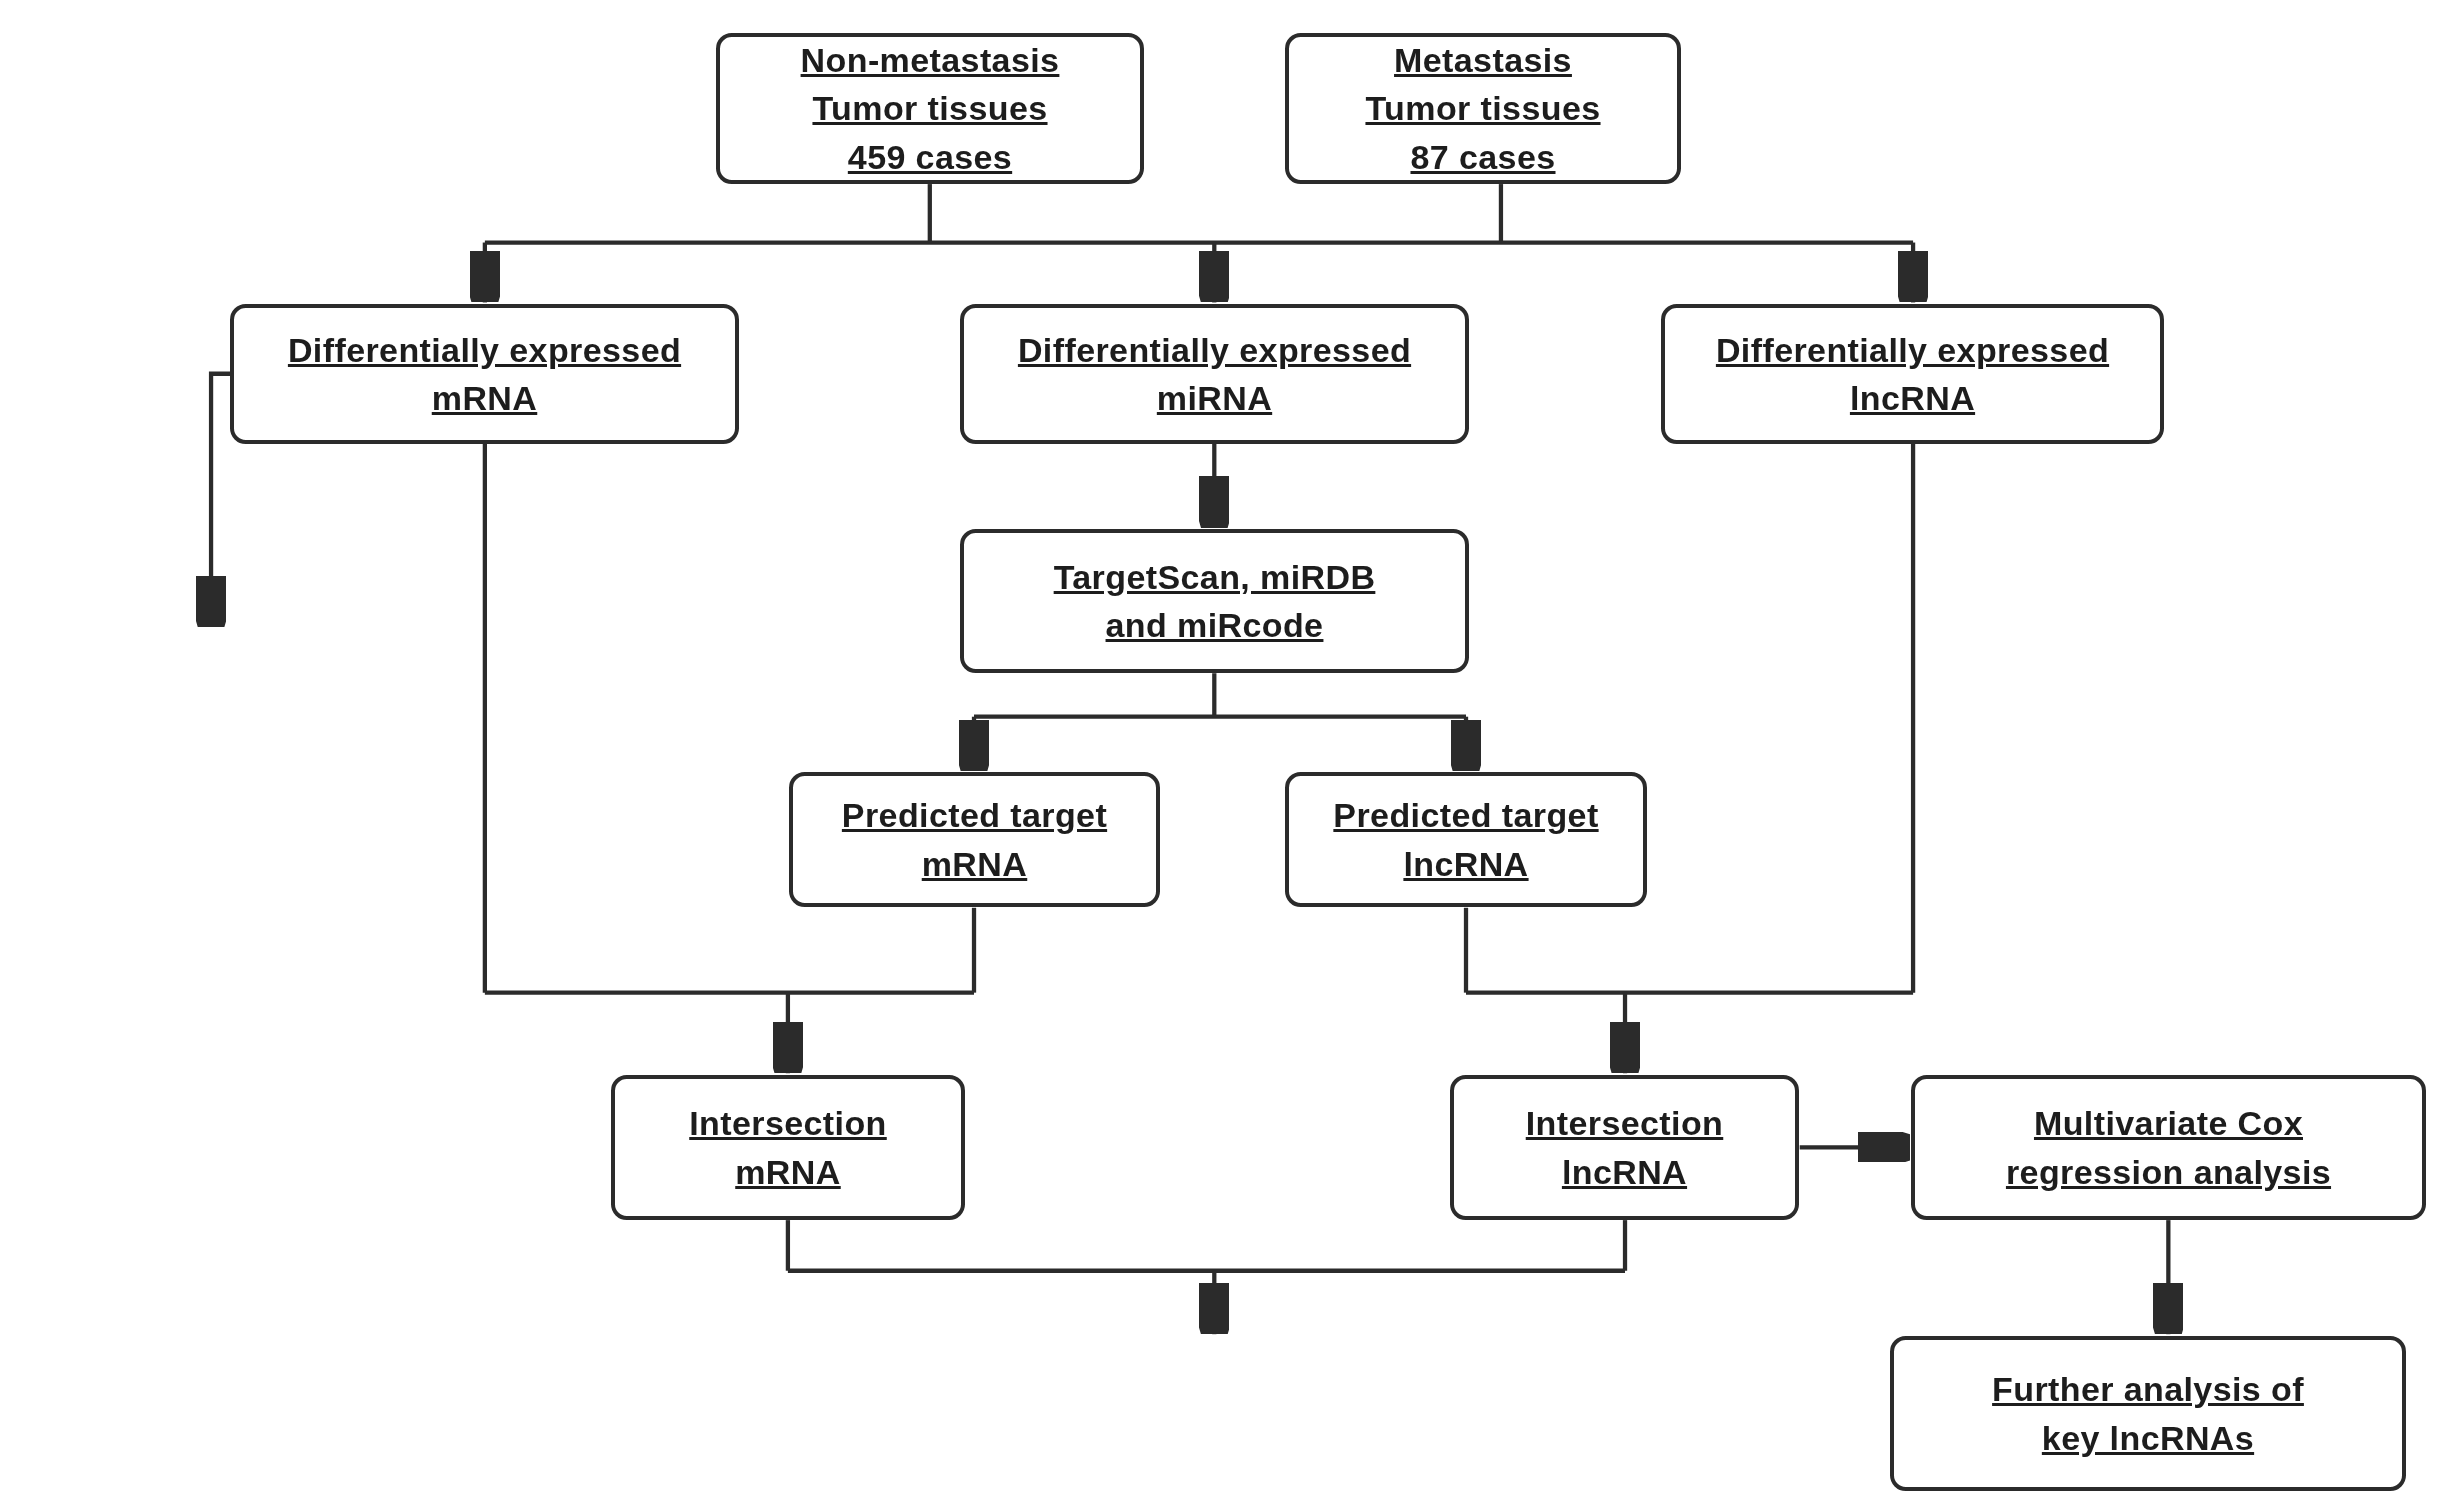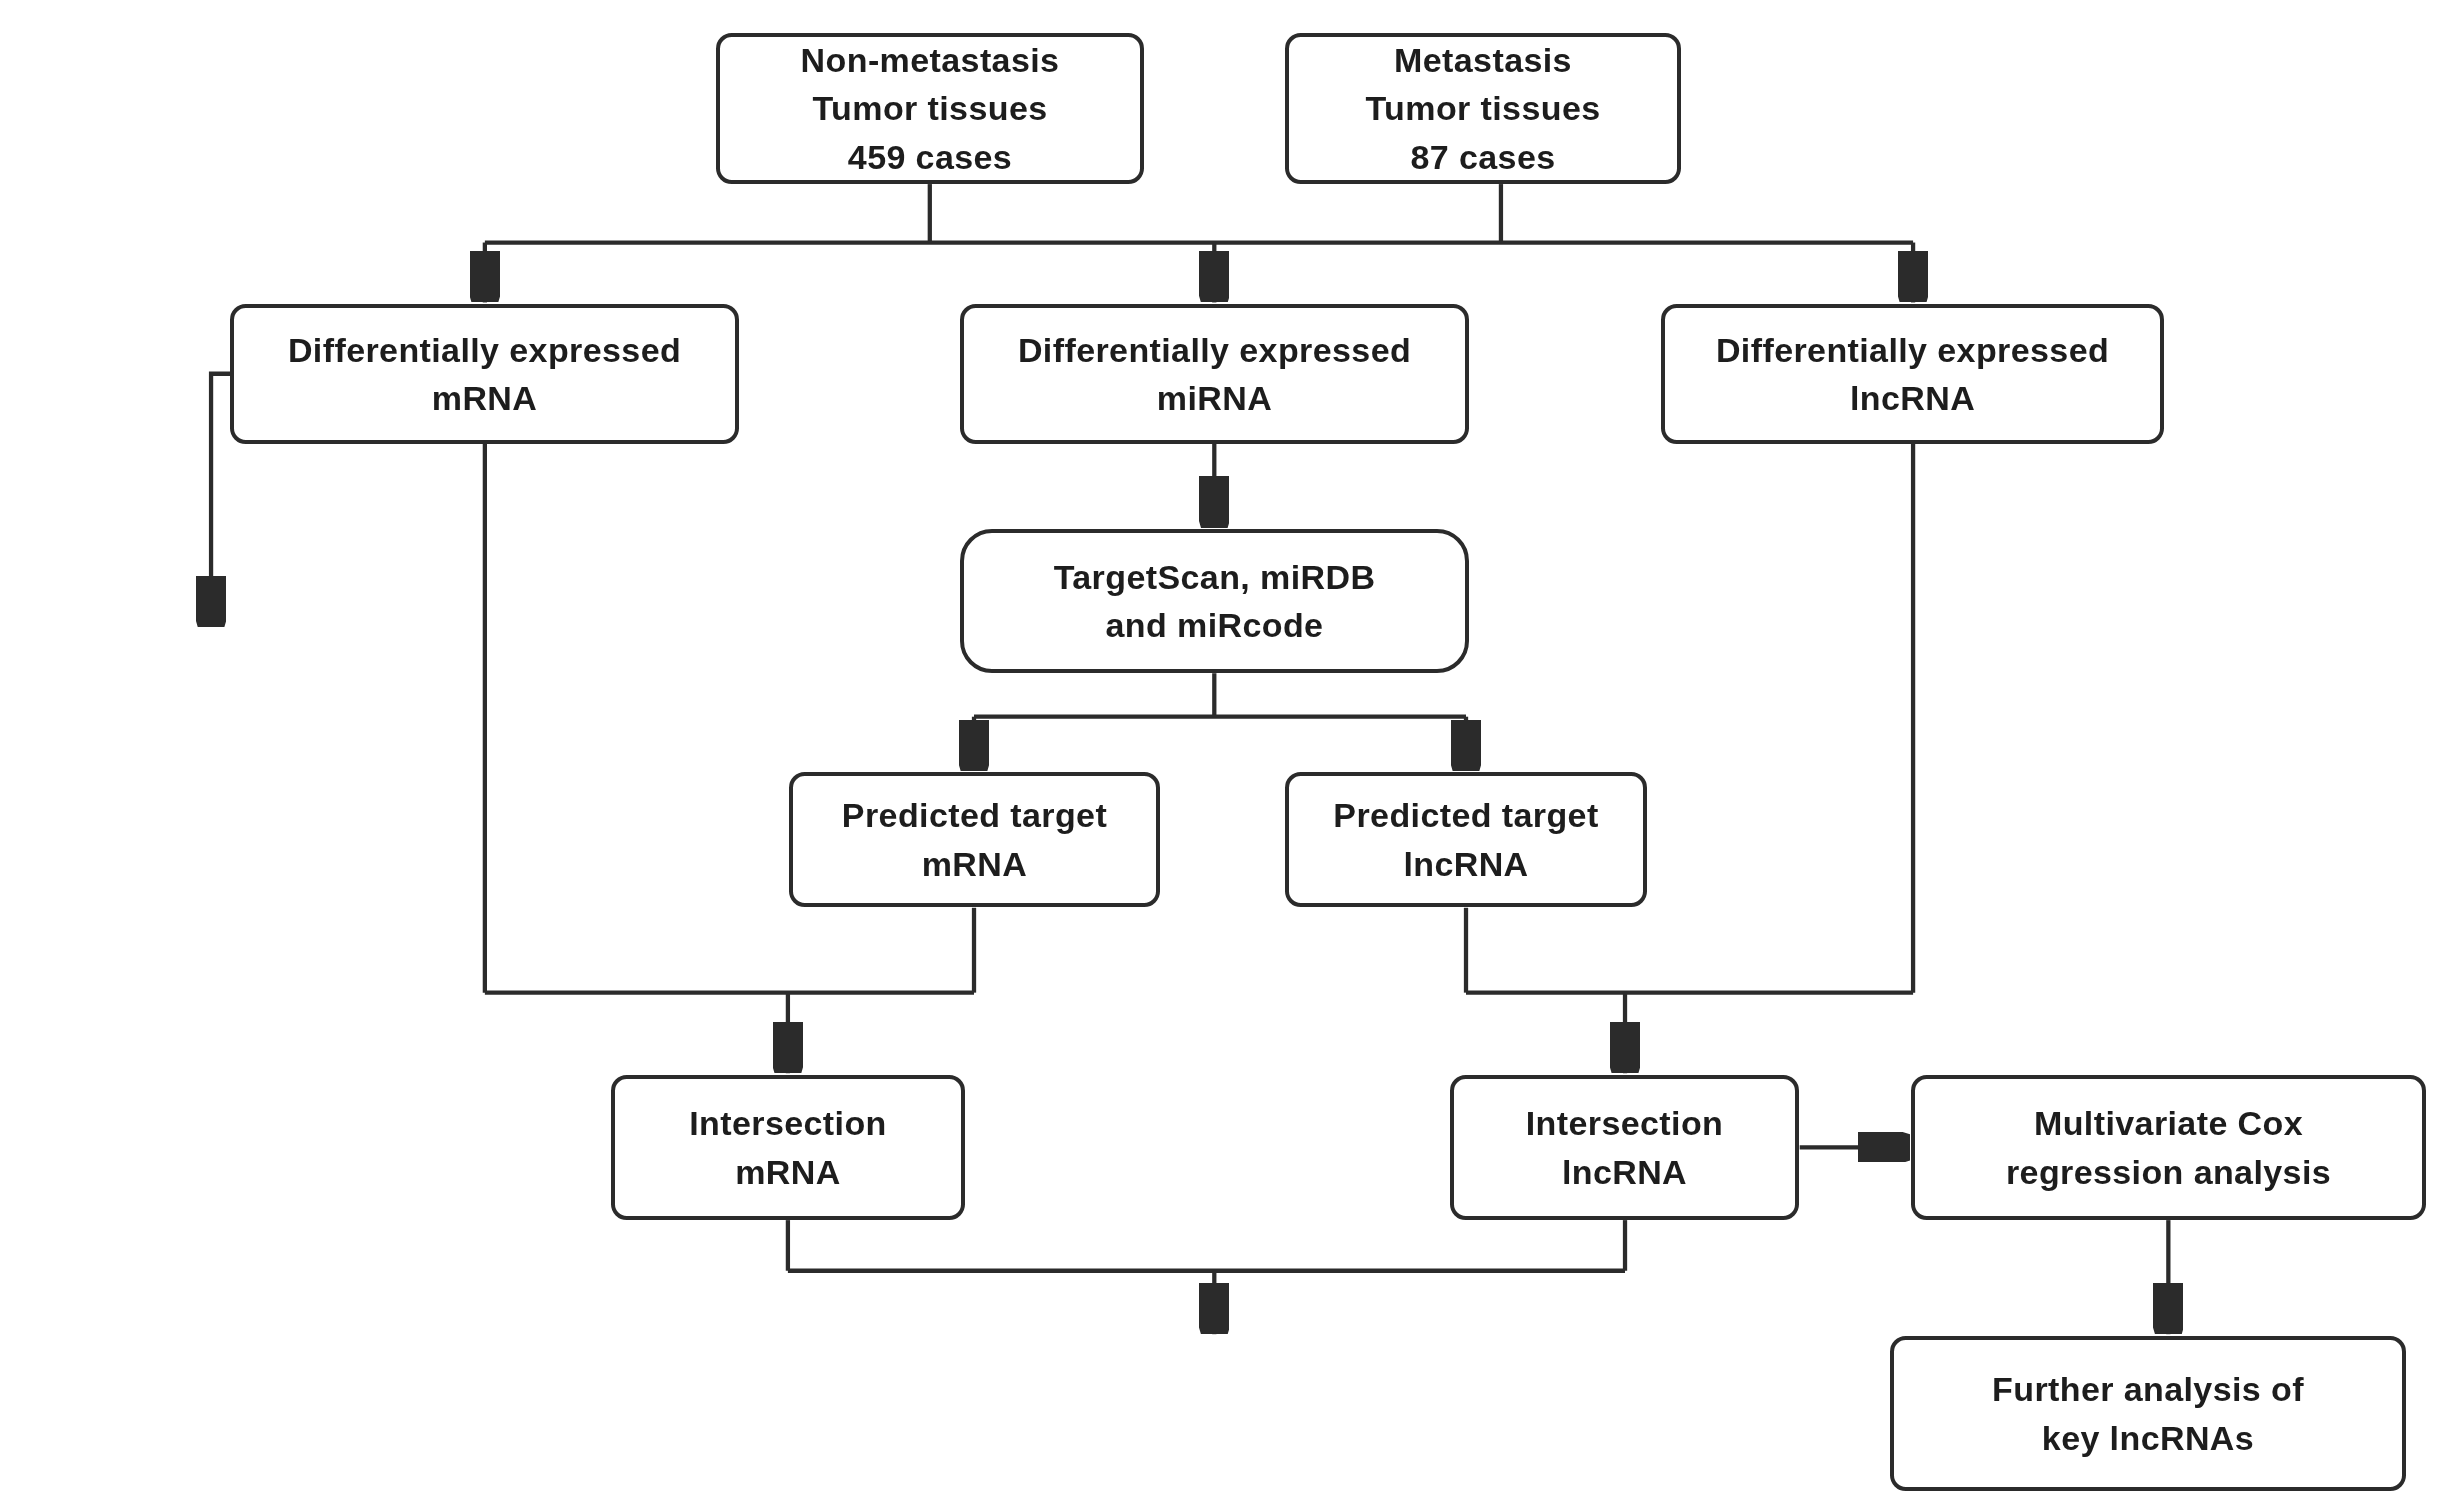--- a/index.html
+++ b/index.html
@@ -32,20 +32,21 @@
     display: flex;
     align-items: center;
     justify-content: center;
     text-align: center;
     font-weight: bold;
     font-size: 34px;
     line-height: 1.42;
     color: #1d1d1d;
     white-space: pre-line;
     letter-spacing: 0.4px;
+    text-decoration: underline;
   }
 </style>
 </head>
 <body>
 
 <div id="canvas">
 
   <svg id="wires" viewBox="0 0 3436 2116" xmlns="http://www.w3.org/2000/svg">
     <defs>
       <marker id="ah" viewBox="0 0 12 7" refX="12" refY="3.5" markerWidth="12" markerHeight="7" orient="auto">
@@ -121,21 +122,21 @@
   <div class="node" style="left:230px;  top:304px; width:509px; height:140px;">Differentially expressed
 mRNA</div>
 
   <div class="node" style="left:960px; top:304px; width:509px; height:140px;">Differentially expressed
 miRNA</div>
 
   <div class="node" style="left:1661px; top:304px; width:503px; height:140px;">Differentially expressed
 lncRNA</div>
 
 
-  <div class="node" style="left:960px; top:529px; width:509px; height:144px;border-radius:32px;">TargetScan, miRDB
+  <div class="node" style="left:960px; top:529px; width:509px; height:144px;">TargetScan, miRDB
 and miRcode</div>
 
   <div class="node" style="left:789px; top:772px; width:371px; height:135px;">Predicted target
 mRNA</div>
 
   <div class="node" style="left:1285px; top:772px; width:362px; height:135px;">Predicted target
 lncRNA</div>
 
   <div class="node" style="left:611px;  top:1075px; width:354px; height:145px;">Intersection
 mRNA</div>

